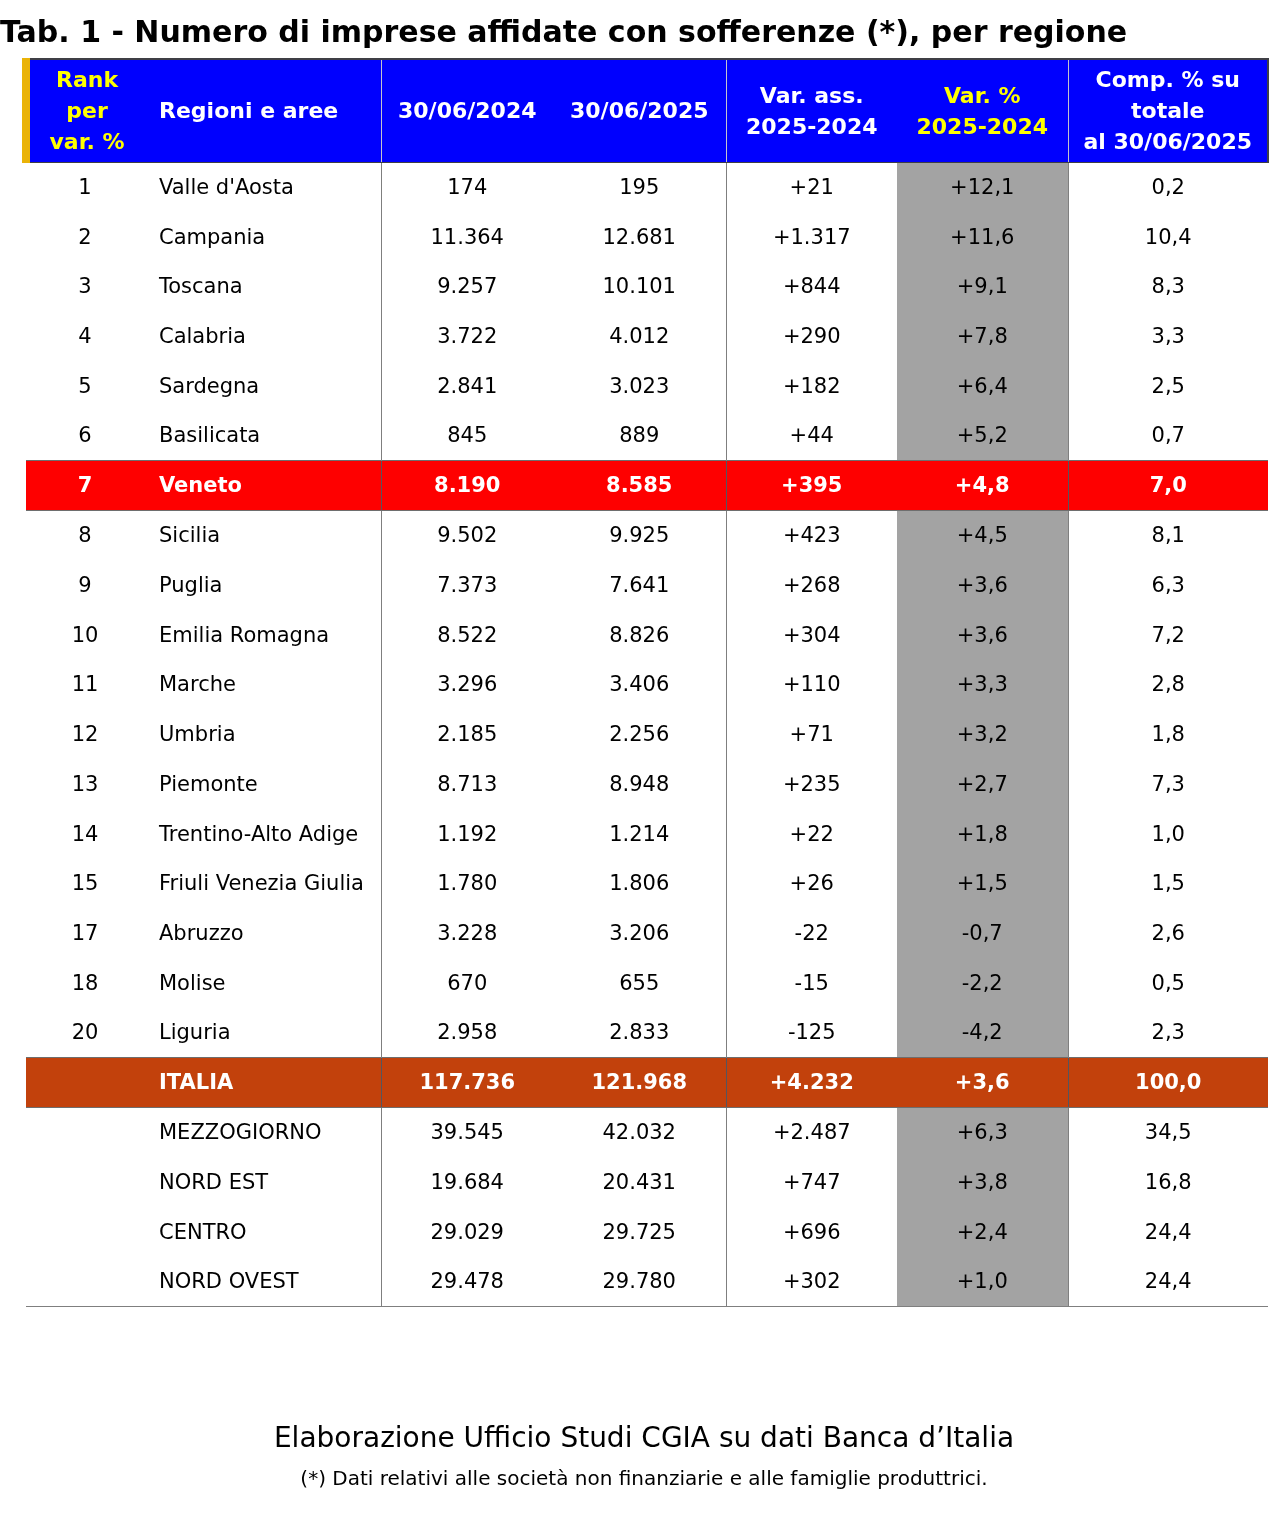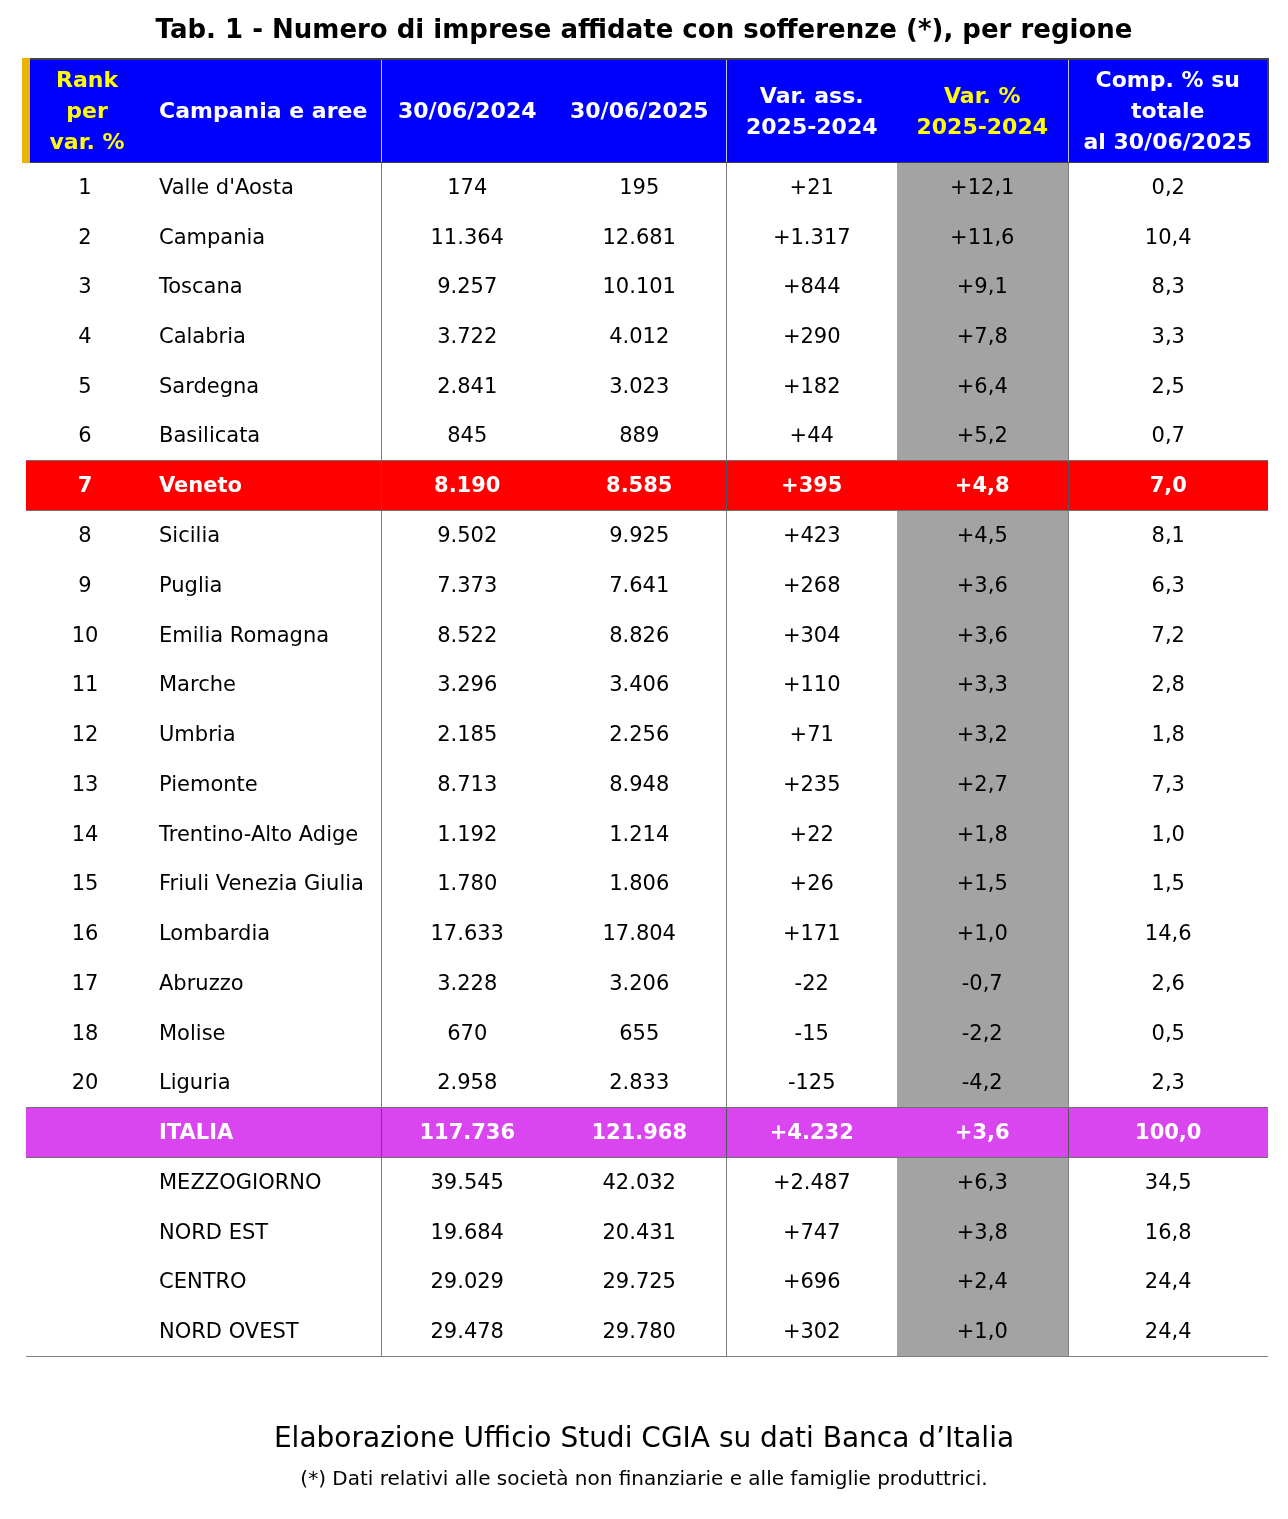--- a/index.html
+++ b/index.html
@@ -3,21 +3,21 @@
 <meta charset="utf-8">
 <style>
   * { margin:0; padding:0; box-sizing:border-box; }
   html,body { background:#ffffff; }
   body {
     width:1288px; height:1519px; position:relative; overflow:hidden;
     font-family:"DejaVu Sans","Liberation Sans",sans-serif; color:#000;
   }
   .page-title {
     position:absolute; top:14px; left:0; width:100%;
-    text-align:center; font-size:26px; font-weight:bold; color:#000;
+    text-align:left; font-size:30px; font-weight:bold; color:#000;
     letter-spacing:0px;
   }
   table.data-table {
     position:absolute; left:22px; top:58px; width:1242px;
     border-collapse:collapse; table-layout:fixed;
   }
   
   thead th {
     background:#0000FE; color:#ffffff; font-size:22px; font-weight:bold;
     vertical-align:middle; text-align:center; white-space:pre-line;
@@ -39,21 +39,21 @@
   tbody td.sep { border-left:1px solid #7f7f7f; }
   tbody td.var-pct { background:#a3a3a3; }
   tbody tr:last-child td { border-bottom:1px solid #7f7f7f; }
   
   tbody tr.red td, tbody tr.red td.var-pct {
     background:#FE0000; color:#ffffff; font-weight:bold;
     border-top:1px solid #6e6e6e; border-bottom:1px solid #6e6e6e;
   }
   
   tbody tr.blue td, tbody tr.blue td.var-pct {
-    background:#d946ef; color:#ffffff; font-weight:bold;
+    background:#c2410c; color:#ffffff; font-weight:bold;
     border-top:1px solid #6e6e6e; border-bottom:1px solid #6e6e6e;
   }
   tbody tr.red td.sep, tbody tr.blue td.sep { border-left:1px solid #55555e; }
   
   .footer-source {
     position:absolute; top:1421px; left:0; width:100%;
     text-align:center; font-size:28px; color:#000;
   }
   .footer-note {
     position:absolute; top:1466px; left:0; width:100%;
@@ -73,21 +73,21 @@
     <col style="width:173px">
       <col style="width:171px">
       <col style="width:171px">
     <col style="width:200px">
   </colgroup>
   <thead>
     <tr>
       <th class="accent">Rank
 per
 var. %</th>
-      <th class="l">Campania e aree</th>
+      <th class="l">Regioni e aree</th>
       <th class="sep">30/06/2024</th>
       <th>30/06/2025</th>
       <th class="sep">Var. ass.
 2025-2024</th>
       <th class="accent">Var. %
 2025-2024</th>
       <th class="sep">Comp. % su
 totale
 al 30/06/2025</th>
     </tr>
@@ -222,29 +222,20 @@
       <tr>
     <td>15</td>
     <td class="l">Friuli Venezia Giulia</td>
     <td class="sep">1.780</td>
     <td>1.806</td>
     <td class="sep">+26</td>
     <td class="var-pct">+1,5</td>
     <td class="sep">1,5</td>
   </tr>
       <tr>
-    <td>16</td>
-    <td class="l">Lombardia</td>
-    <td class="sep">17.633</td>
-    <td>17.804</td>
-    <td class="sep">+171</td>
-    <td class="var-pct">+1,0</td>
-    <td class="sep">14,6</td>
-  </tr>
-      <tr>
     <td>17</td>
     <td class="l">Abruzzo</td>
     <td class="sep">3.228</td>
     <td>3.206</td>
     <td class="sep">-22</td>
     <td class="var-pct">-0,7</td>
     <td class="sep">2,6</td>
   </tr>
       <tr>
     <td>18</td>

